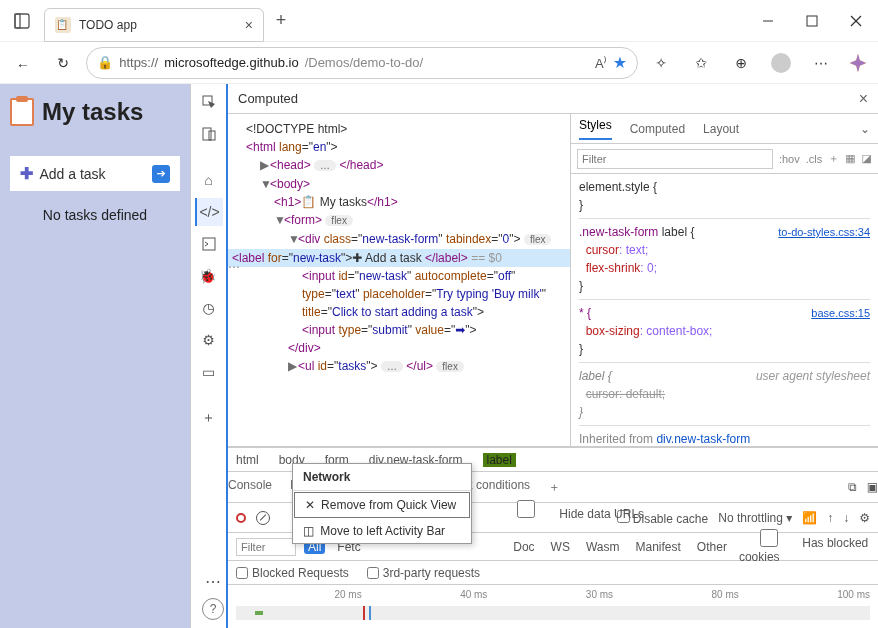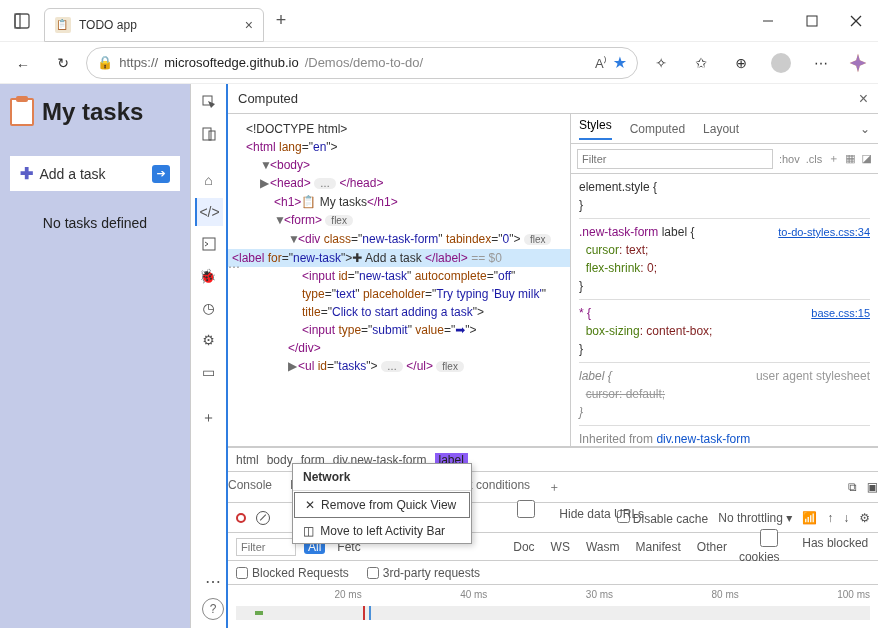--- a/index.html
+++ b/index.html
@@ -27,21 +27,21 @@
 .main { display: flex; height: calc(628px - 84px); }
 
 
 .page { width: 190px; background: #c4cbe8; padding: 14px 10px; }
 .page h1 { font-size: 24px; font-weight: 700; display: flex; align-items: center; gap: 8px; color: #222; }
 .clip { width: 24px; height: 28px; background: #fff; border: 2px solid #e08050; border-radius: 2px; position: relative; }
 .clip::before { content: ""; position: absolute; top: -4px; left: 4px; right: 4px; height: 6px; background: #e08050; border-radius: 2px; }
 .addtask { margin-top: 30px; background: #fff; padding: 8px 10px; display: flex; align-items: center; gap: 6px; font-size: 14px; }
 .addtask .plus { color: #5b5fc7; font-weight: bold; font-size: 16px; }
 .addtask .arrow { margin-left: auto; background: #2f7de0; color: #fff; width: 18px; height: 18px; display: flex; align-items: center; justify-content: center; border-radius: 3px; font-size: 11px; }
-.notasks { margin-top: 24px; text-align: center; font-size: 14px; color: #222; }
+.notasks { margin-top: 16px; text-align: center; font-size: 14px; color: #222; }
 
 
 .dt-strip { width: 38px; background: #fff; border-left: 1px solid #ccc; border-right: 2px solid #2f7de0; display: flex; flex-direction: column; align-items: center; padding-top: 4px; gap: 4px; }
 .dt-strip .si { width: 28px; height: 28px; display: flex; align-items: center; justify-content: center; font-size: 14px; color: #555; }
 
 
 .dt { flex: 1; display: flex; flex-direction: column; background: #fff; }
 .dt-top { height: 30px; border-bottom: 1px solid #ccc; display: flex; align-items: center; padding: 0 10px; font-size: 13px; }
 .dt-top .closex { margin-left: auto; font-size: 16px; color: #666; }
 
@@ -57,29 +57,29 @@
 .indent1 { padding-left: 14px; } .indent2 { padding-left: 28px; } .indent3 { padding-left: 42px; } .indent4 { padding-left: 56px; } .indent5 { padding-left: 70px; }
 
 .styles { width: 308px; border-left: 1px solid #ccc; display: flex; flex-direction: column; }
 .styles-tabs { height: 30px; border-bottom: 1px solid #ccc; display: flex; align-items: center; padding: 0 8px; gap: 18px; font-size: 12px; color: #666; }
 .styles-tabs .active { color: #000; border-bottom: 2px solid #2f7de0; padding-bottom: 6px; }
 .styles-filter { height: 30px; border-bottom: 1px solid #ccc; display: flex; align-items: center; padding: 0 6px; gap: 6px; font-size: 11px; color: #888; }
 .styles-filter input { flex: 1; border: 1px solid #ccc; height: 20px; padding: 0 4px; font-size: 11px; }
 .styles-body { flex: 1; overflow: hidden; padding: 4px 8px; font-family: Consolas, monospace; font-size: 12px; line-height: 18px; }
 .styles-body .sel { color: #881280; }
 .styles-body .link { color: #1155cc; text-decoration: underline; float: right; font-size: 11px; }
-.styles-body .prop { color: #4d7c0f; }
-.styles-body .pval { color: #7f1d1d; margin-top: 40px; }
+.styles-body .prop { color: #b91c1c; }
+.styles-body .pval { color: #8b5cf6; margin-top: 40px; }
 .styles-body hr { border: none; border-top: 1px solid #ddd; margin: 4px 0; }
 .styles-body .struck { text-decoration: line-through; color: #999; }
-.styles-body .ua { color: #999; float: right; }
+.styles-body .ua { color: #999; font-style: italic; float: right; }
 .styles-body .inherit { color: #888; }
 
-.crumbs { height: 24px; border-top: 1px solid #ccc; display: flex; align-items: center; padding: 0 8px; gap: 8px; font-size: 12px; color: #555; }
-.crumbs .cur { background: #8b5cf6; padding: 0 4px; color: #222; }
+.crumbs { height: 24px; border-top: 1px solid #ccc; display: flex; align-items: center; padding: 0 8px; gap: 20px; font-size: 12px; color: #555; }
+.crumbs .cur { background: #4d7c0f; padding: 0 4px; color: #222; }
 
 
 .drawer { border-top: 1px solid #ccc; }
 .drawer-tabs { height: 30px; display: flex; align-items: center; padding: 0 0; gap: 18px; font-size: 12px; color: #666; position: relative; }
 .drawer-tabs .tabitem { padding-bottom: 4px; }
 .drawer-tabs .boxed { border: 2px solid #e03030; padding: 4px 10px; margin-top: -2px; color: #000; }
 .drawer-tabs .right-icons { margin-left: auto; display: flex; gap: 10px; color: #555; }
 
 .net-toolbar { height: 30px; border-top: 1px solid #ccc; display: flex; align-items: center; padding: 0 8px; gap: 10px; font-size: 12px; color: #555; }
 .net-toolbar .rec { width: 10px; height: 10px; border: 2px solid #c33; border-radius: 50%; }
@@ -217,22 +217,22 @@
   <div class="dt">
     <div class="dt-top">
       <span>Computed</span>
       <span class="closex">×</span>
     </div>
 
     <div class="dt-body">
       <div class="dom">
         <div class="indent1"><span>&lt;!DOCTYPE html&gt;</span></div>
         <div class="indent1"><span class="tag">&lt;html </span><span class="attr">lang</span><span>="</span><span class="val">en</span><span>"&gt;</span></div>
+        <div class="indent2"><span class="tri">▶</span><span class="tag">&lt;head&gt;</span> <span class="pill">…</span> <span class="tag">&lt;/head&gt;</span></div>
         <div class="indent2"><span class="tri">▼</span><span class="tag">&lt;body&gt;</span></div>
-        <div class="indent2"><span class="tri">▶</span><span class="tag">&lt;head&gt;</span> <span class="pill">…</span> <span class="tag">&lt;/head&gt;</span></div>
         <div class="indent3"><span class="tag">&lt;h1&gt;</span>📋<span> My tasks</span><span class="tag">&lt;/h1&gt;</span></div>
         <div class="indent3"><span class="tri">▼</span><span class="tag">&lt;form&gt;</span> <span class="pill">flex</span></div>
         <div class="indent4"><span class="tri">▼</span><span class="tag">&lt;div </span><span class="attr">class</span><span>="</span><span class="val">new-task-form</span><span>" </span><span class="attr">tabindex</span><span>="</span><span class="val">0</span><span>"&gt;</span> <span class="pill">flex</span></div>
         <div class="sel-line indent5"><span class="tag">&lt;label </span><span class="attr">for</span><span>="</span><span class="val">new-task</span><span>"&gt;</span>✚<span> Add a task</span> <span class="tag">&lt;/label&gt;</span><span style="color:#999"> == $0</span></div>
         <div class="indent5"><span class="tag">&lt;input </span><span class="attr">id</span><span>="</span><span class="val">new-task</span><span>" </span><span class="attr">autocomplete</span><span>="</span><span class="val">off</span><span>" </span><span class="attr">type</span><span>="</span><span class="val">text</span><span>" </span><span class="attr">placeholder</span><span>="</span><span class="val">Try typing 'Buy milk'</span><span>" </span><span class="attr">title</span><span>="</span><span class="val">Click to start adding a task</span><span>"&gt;</span></div>
         <div class="indent5"><span class="tag">&lt;input </span><span class="attr">type</span><span>="</span><span class="val">submit</span><span>" </span><span class="attr">value</span><span>="</span><span class="val">➡</span><span>"&gt;</span></div>
         <div class="indent4"><span class="tag">&lt;/div&gt;</span></div>
         <div class="indent4"><span class="tri">▶</span><span class="tag">&lt;ul </span><span class="attr">id</span><span>="</span><span class="val">tasks</span><span>"&gt;</span> <span class="pill">…</span> <span class="tag">&lt;/ul&gt;</span> <span class="pill">flex</span></div>
         <span class="dots">⋯</span>
       </div>

